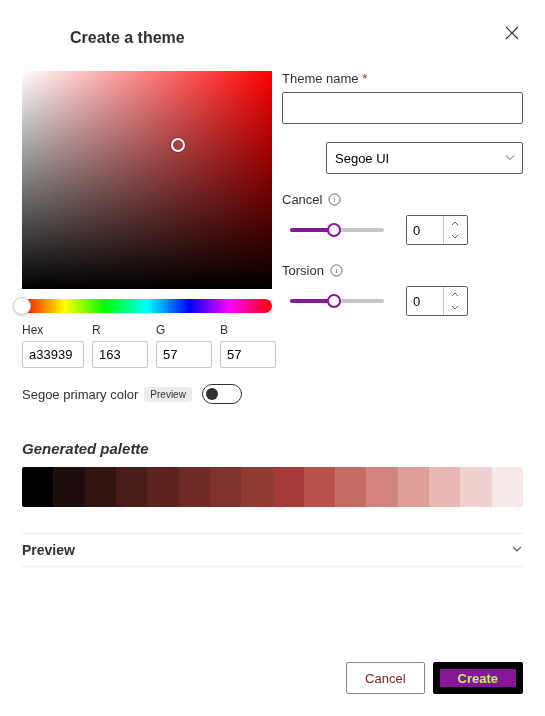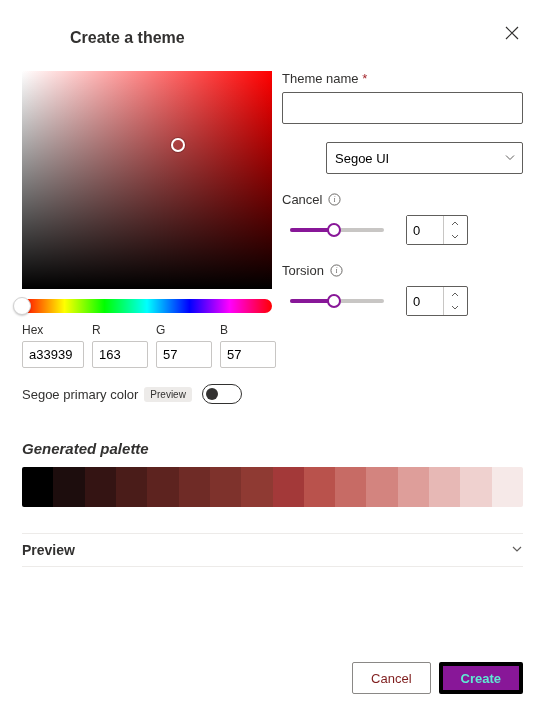--- a/index.html
+++ b/index.html
@@ -101,21 +101,21 @@
     }
     .preview-acc span.lbl { font-weight:600; font-size:14px; }
 
     .footer {
       position:absolute; bottom:22px; right:22px; display:flex; gap:8px;
     }
     .btn {
       height:32px; padding:0 18px; font-family:inherit; font-size:13px; border-radius:2px; cursor:pointer;
     }
     .btn-secondary { background:#fff; border:1px solid #8a8886; color:#7f1d1d; }
-    .btn-primary { background:#881798; border:4px solid #000000; color:#5eead4; font-weight:600; }
+    .btn-primary { background:#881798; border:7px solid #000000; color:#bef264; font-weight:600; }
   </style>
 </head>
 <body>
 
 <div class="header">
   <div class="title">Create a theme</div>
   <button class="close-btn">
     <svg viewBox="0 0 14 14">
         <path d="M1 1 L13 13 M13 1 L1 13" stroke="currentColor" stroke-width="1.2" fill="none"></path>
       </svg>

